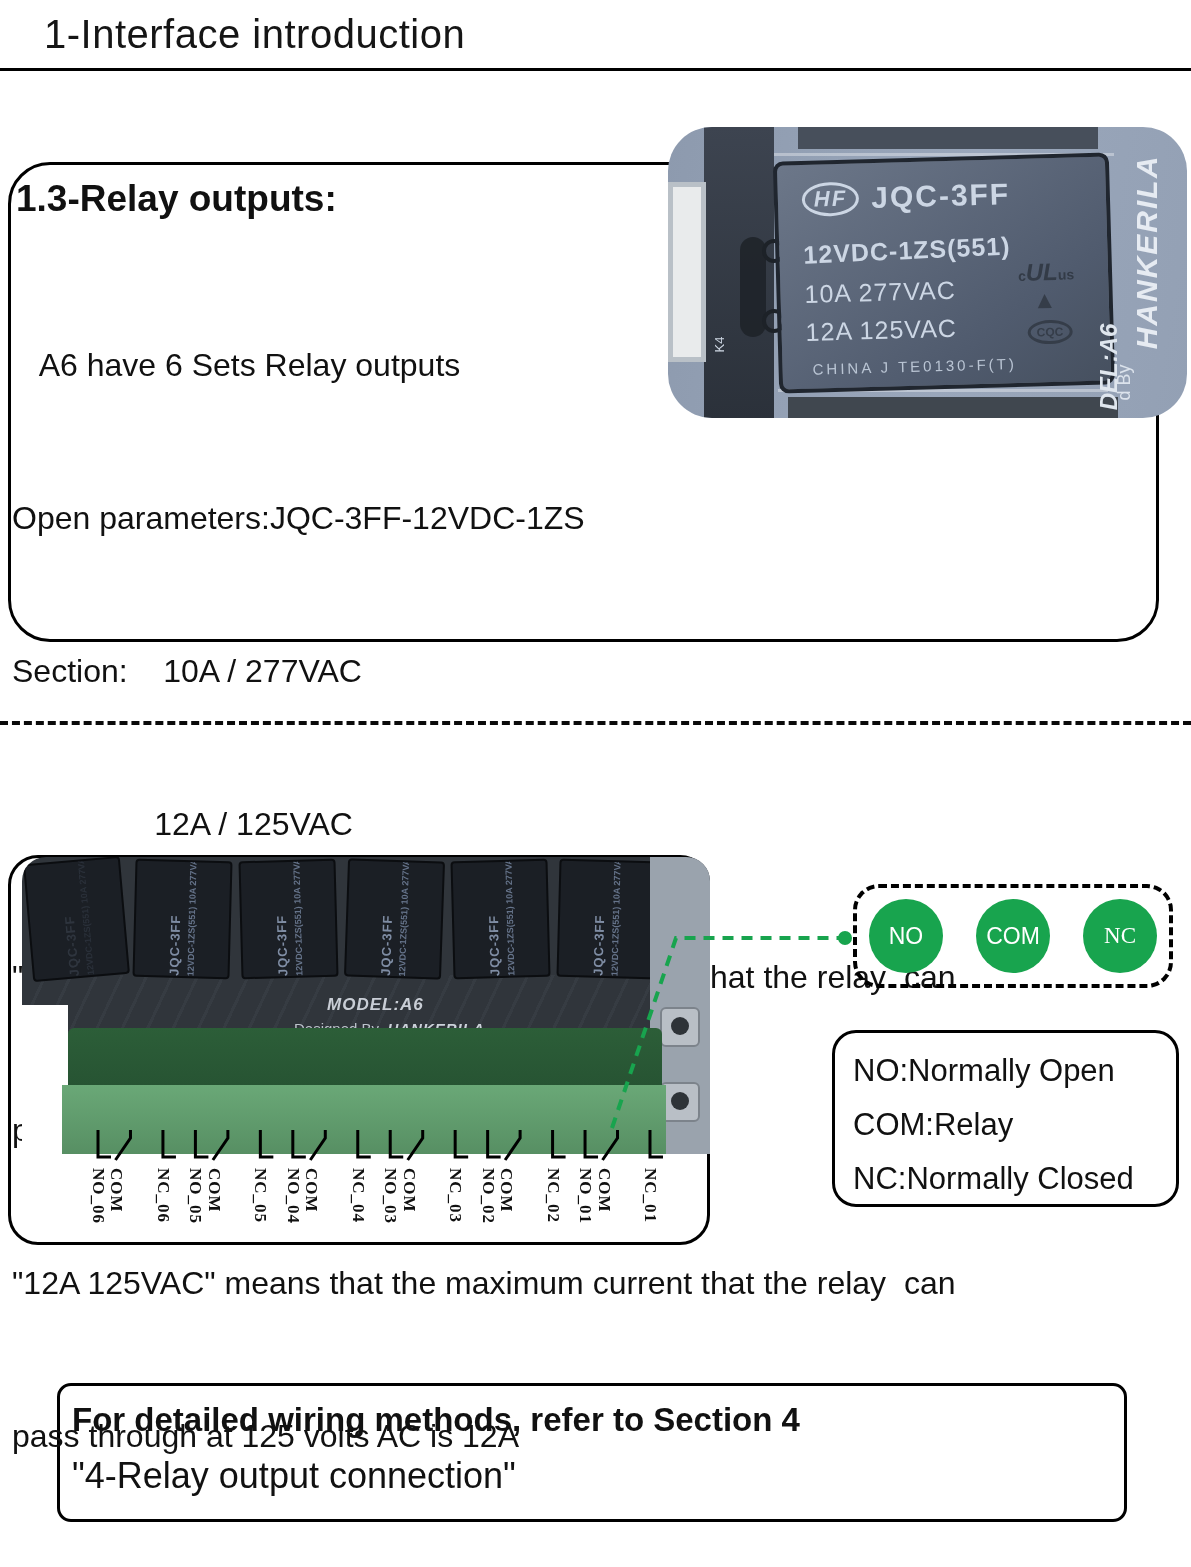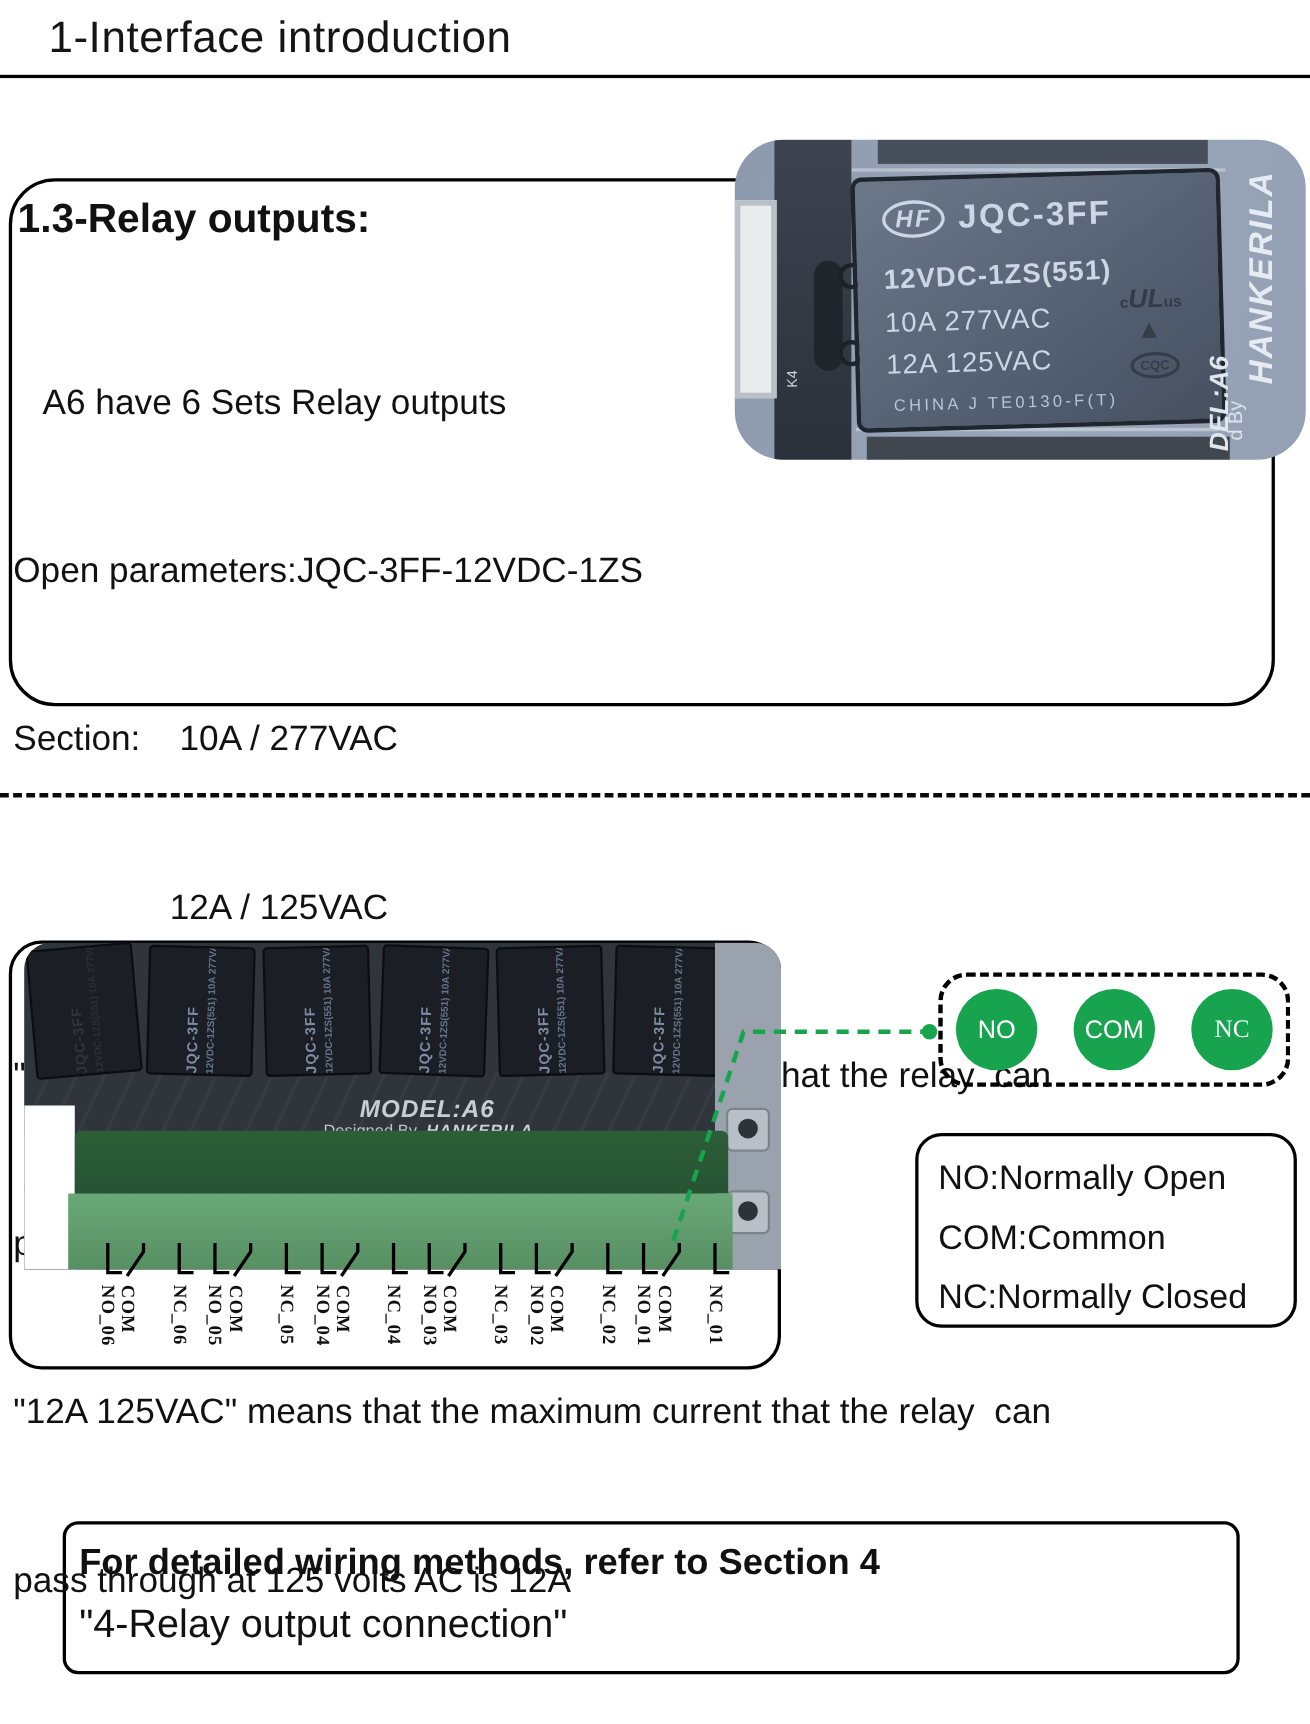--- a/index.html
+++ b/index.html
@@ -52,21 +52,21 @@
   .board-photo{left:22px;top:857px;width:688px;height:297px;background:#30353b;border-radius:24px 24px 0 0;overflow:hidden;z-index:3;}
   .bp-right-strip{left:628px;top:0;width:60px;height:297px;background:#9aa3ad;}
   .bp-btn{width:40px;height:40px;background:#b9bfc6;border-radius:6px;border:2px solid #7c838b;box-sizing:border-box;}
   .bp-btn::after{content:"";display:block;width:18px;height:18px;border-radius:50%;background:#2e3338;margin:8px auto;}
   .bp-zig{left:0;top:118px;width:628px;height:120px;background:repeating-linear-gradient(115deg,transparent 0 20px,#3a4047 20px 23px);opacity:.6;}
   .brelay{top:3px;width:97px;height:118px;background:#1b1f25;border:2px solid #0b0d10;border-radius:4px;box-sizing:border-box;overflow:hidden;display:flex;gap:4px;justify-content:center;padding-top:4px;}
   .brelay span{writing-mode:vertical-rl;transform:rotate(180deg);color:#7f8da4;font-weight:bold;white-space:nowrap;}
   .brelay .m{font-size:13px;letter-spacing:1px;}
   .brelay .s{font-size:9px;color:#66748b;}
   .brelay:nth-child(2) span{opacity:.2;}
-  .bp-model{left:305px;top:138px;color:#c9ced6;font-size:22px;font-weight:bold;font-style:italic;letter-spacing:1px;}
+  .bp-model{left:305px;top:138px;color:#c9ced6;font-size:17px;font-weight:bold;font-style:italic;letter-spacing:1px;}
   .bp-designed{left:272px;top:163px;color:#bcc3cb;font-size:15px;}
   .bp-designed b{font-style:italic;letter-spacing:1px;color:#ccd2da;}
   .bp-white-notch{left:0;top:148px;width:46px;height:149px;background:#fff;}
   .tb-top{left:46px;top:171px;width:594px;height:57px;background:linear-gradient(#2c5e38,#275433);border-radius:6px 6px 0 0;}
   .tb-bot{left:40px;top:228px;width:604px;height:69px;background:linear-gradient(#6aa877,#578f63);}
   .slot{position:absolute;width:14px;height:24px;background:#15301c;border-radius:3px;}
   .screw{position:absolute;width:32px;height:29px;border-radius:50%;background:radial-gradient(circle at 40% 35%,#ffffff 45%,#dbe0e3 70%,#b9c2bd);border:1px solid #5f7a66;box-sizing:border-box;}
   .screw i{position:absolute;left:3px;top:12px;width:24px;height:3px;background:#99a1a8;display:block;}
 
   .terminal-label{position:absolute;top:1168px;font-family:"Liberation Serif",serif;font-weight:bold;font-size:17px;letter-spacing:1px;transform:rotate(90deg);transform-origin:0 0;white-space:nowrap;}
@@ -323,21 +323,21 @@
     <circle id="green-dot" cx="845" cy="938" r="7" fill="#18a44e"></circle>
   </svg>
 
   <div class="abs legend-dashed"></div>
   <div class="abs legend-circle" style="left: 869px; background: rgb(24, 164, 78);">NO</div>
   <div class="abs legend-circle" style="left: 976px; background: rgb(24, 164, 78);">COM</div>
   <div class="abs legend-circle" style="left: 1083px; background: rgb(24, 164, 78); font-family: Liberation Serif, serif;">NC</div>
 
   <div class="abs legend-box">
     <div>NO:Normally Open</div>
-    <div>COM:Common</div>
+    <div>COM:Relay</div>
     <div>NC:Normally Closed</div>
   </div>
 
   <div class="abs bottom-box">
     <div class="bb-line1">For detailed wiring methods, refer to Section 4</div>
     <div class="bb-line2">"4-Relay output connection"</div>
   </div>
 
 </div>
 

